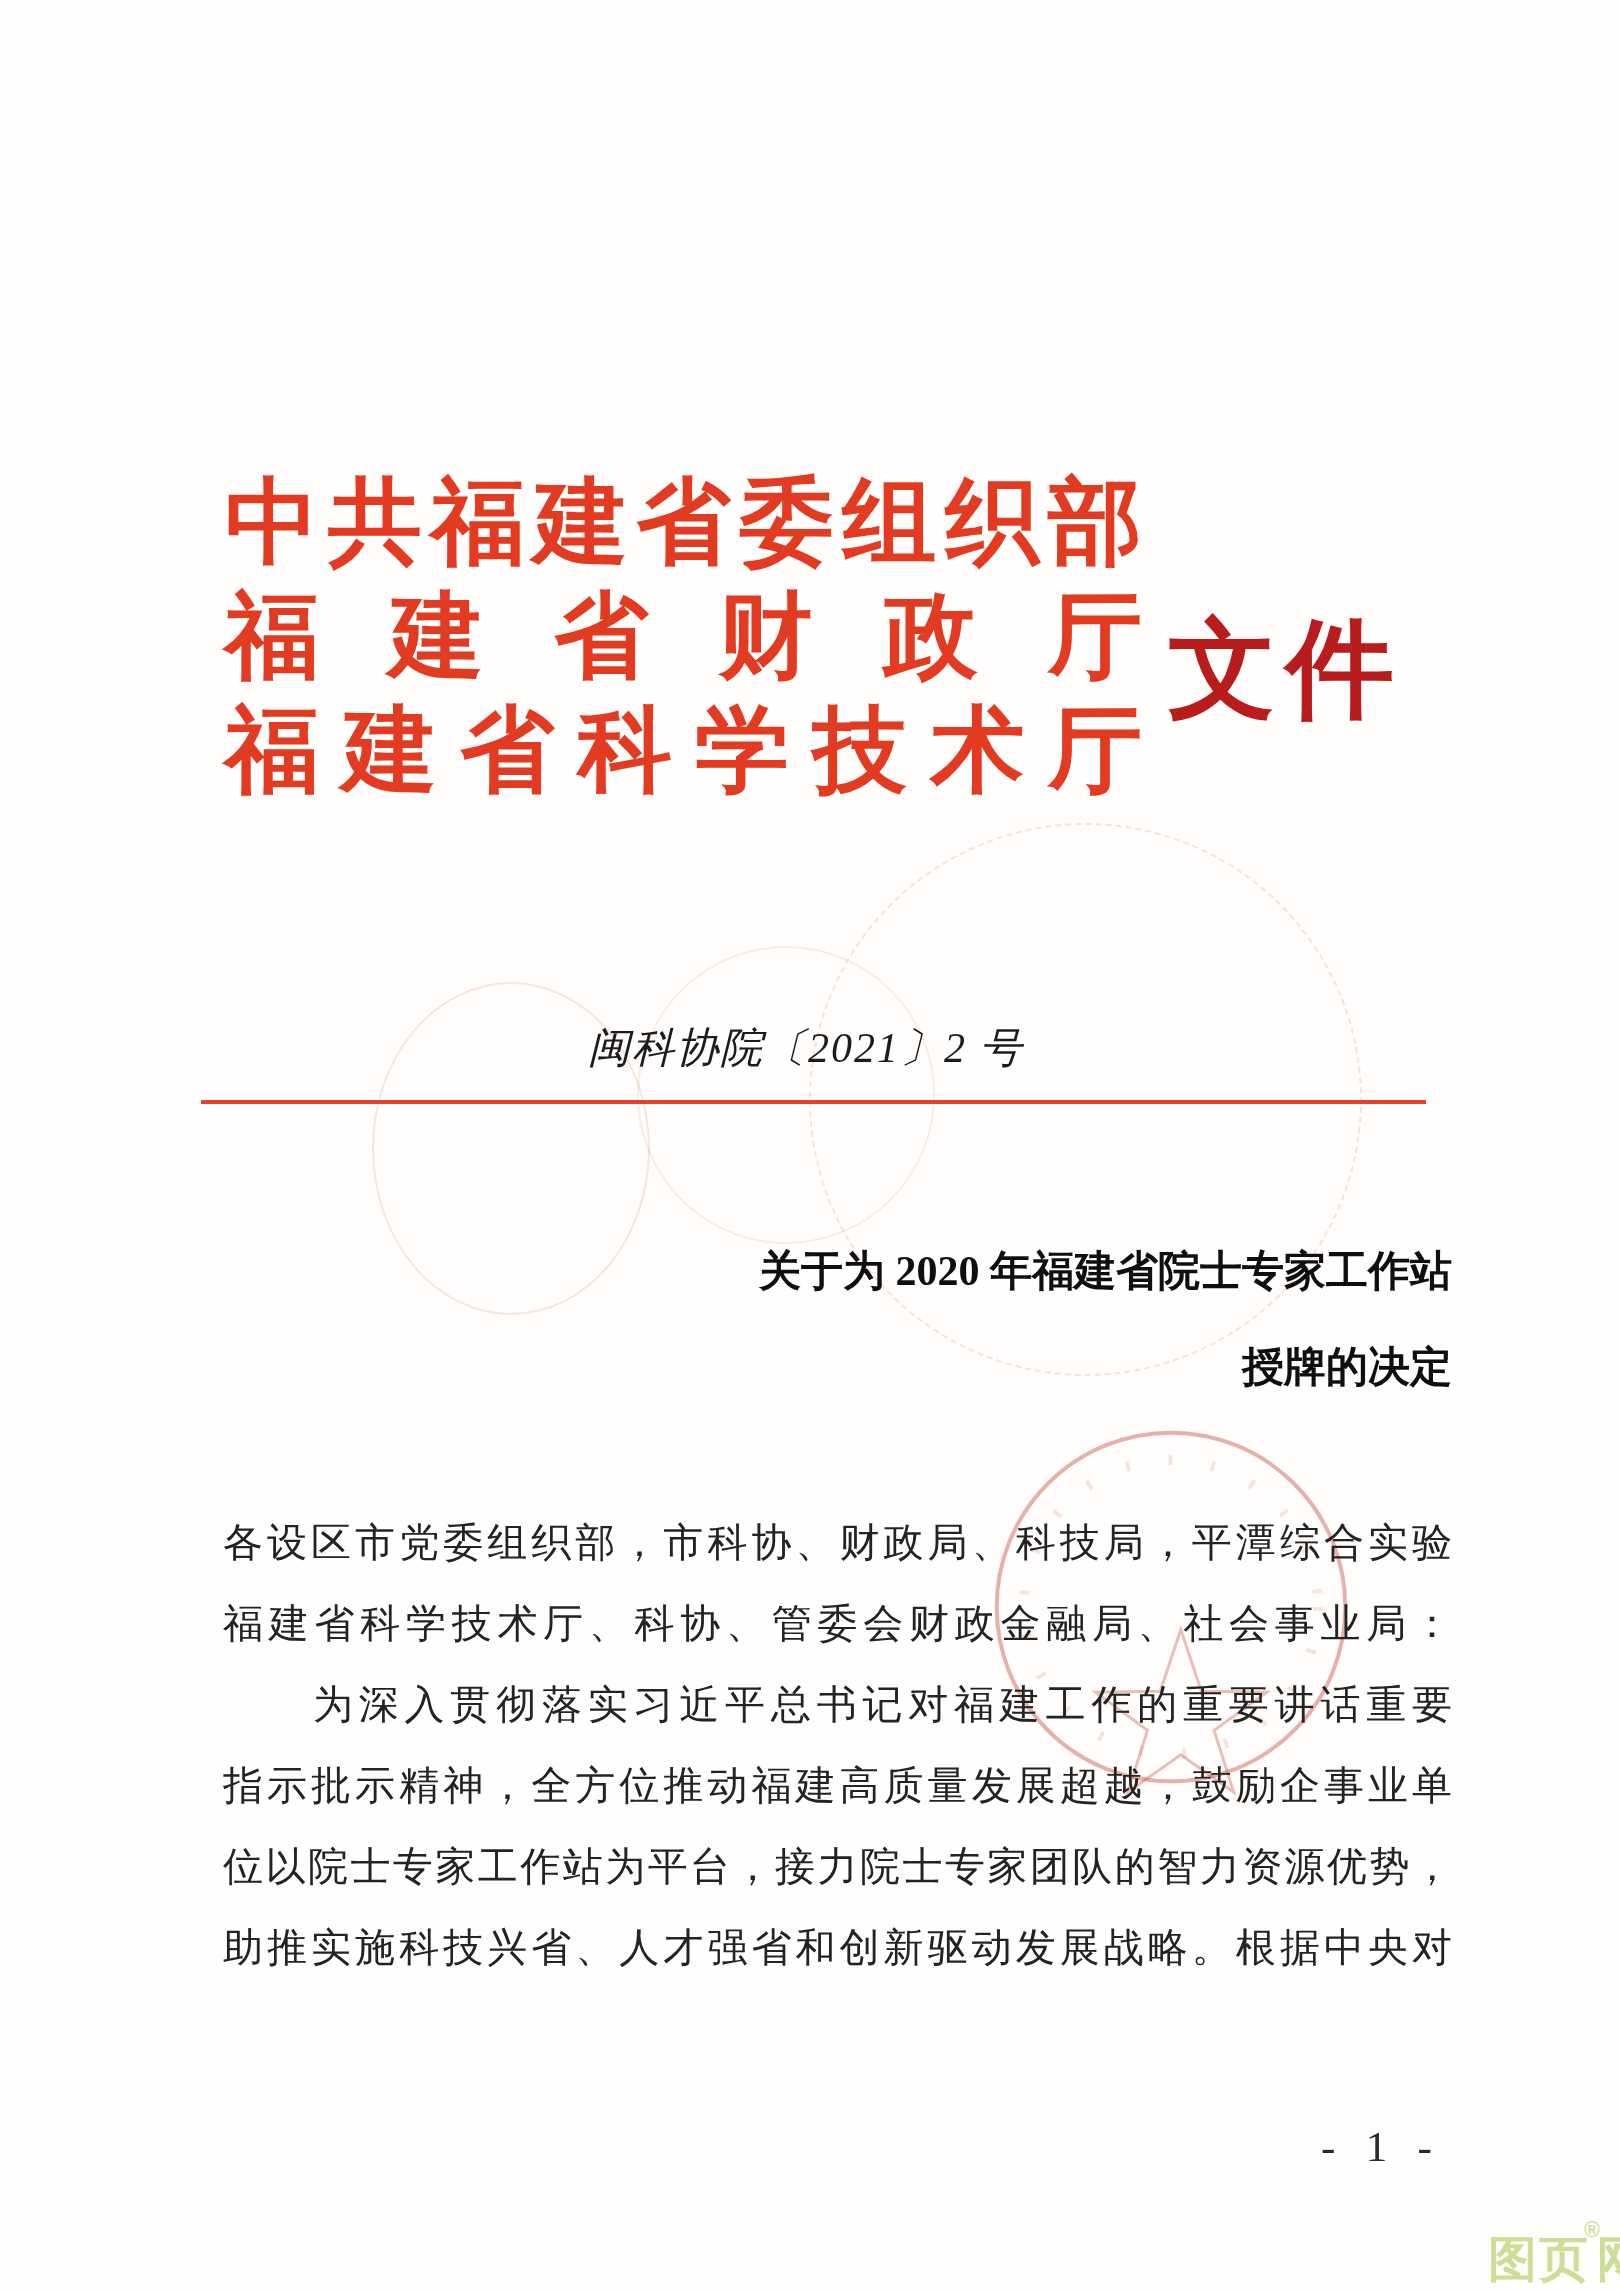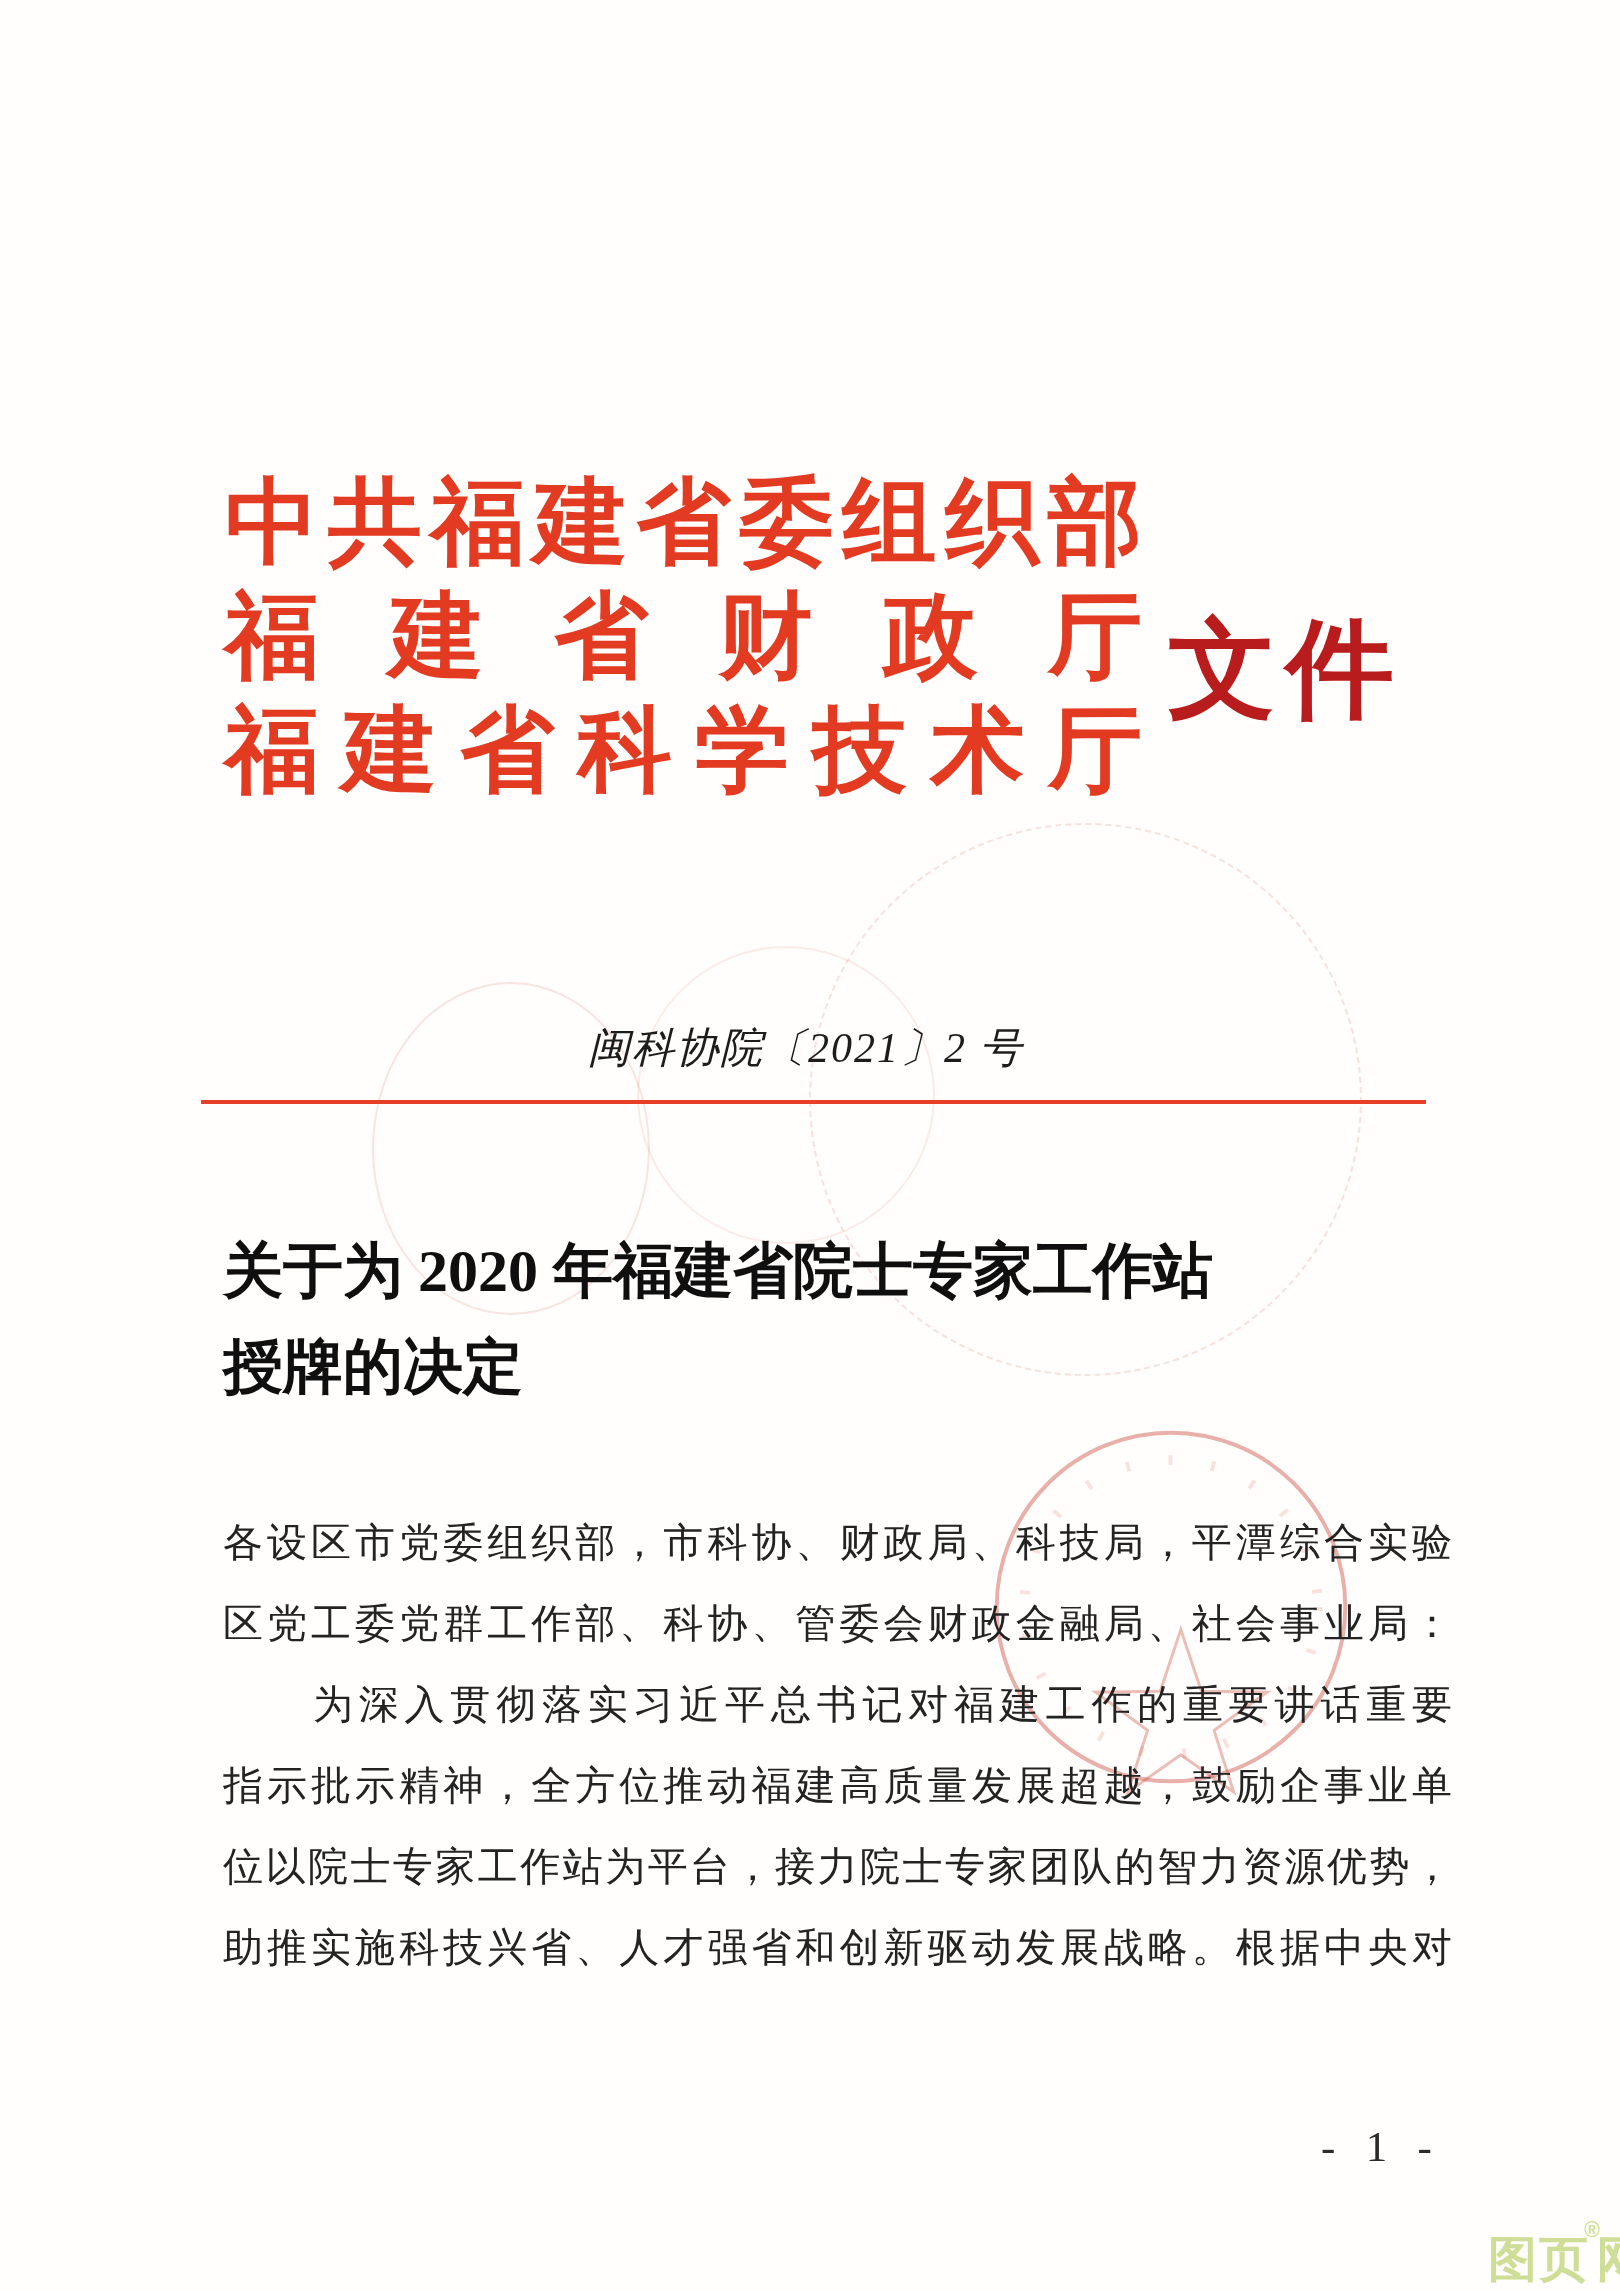--- a/index.html
+++ b/index.html
@@ -40,22 +40,22 @@
     font-style:italic;
   }
   .red-rule {
     position:absolute; left:201px; top:1100px;
     width:1225px; height:3.9px; background:#e73f28;
   }
 
   
   .title {
     position:absolute; left:223px; top:1223px; width:1229px;
-    text-align:left; font-weight:bold; color:#0f0f0f;
-    font-size:60px; line-height:96px;
+    text-align:right; font-weight:bold; color:#0f0f0f;
+    font-size:42px; line-height:96px;
   }
 
   
   .body-text {
     position:absolute; left:223px; top:1502px; width:1229px;
     color:#232323;
   }
   .body-line {
     height:81px; line-height:81px; font-size:40px;
     text-align:justify; text-align-last:justify;
@@ -119,21 +119,21 @@
   <div class="doc-number">闽科协院〔2021〕2 号</div>
   <div class="red-rule"></div>
 
   <div class="title">
     <div>关于为 2020 年福建省院士专家工作站</div>
     <div>授牌的决定</div>
   </div>
 
   <div class="body-text">
     <div class="body-line">各设区市党委组织部，市科协、财政局、科技局，平潭综合实验</div>
-    <div class="body-line">区党工委党群工作部、科协、管委会财政金融局、社会事业局：</div>
+    <div class="body-line">福建省科学技术厅、科协、管委会财政金融局、社会事业局：</div>
     <div class="body-line indent">为深入贯彻落实习近平总书记对福建工作的重要讲话重要</div>
     <div class="body-line">指示批示精神，全方位推动福建高质量发展超越，鼓励企事业单</div>
     <div class="body-line">位以院士专家工作站为平台，接力院士专家团队的智力资源优势，</div>
     <div class="body-line">助推实施科技兴省、人才强省和创新驱动发展战略。根据中央对</div>
   </div>
 
   <div class="page-number">- 1 -</div>
   <div class="watermark"><span>图页</span><span class="reg">®</span><span>网</span></div>
 
 </div>

